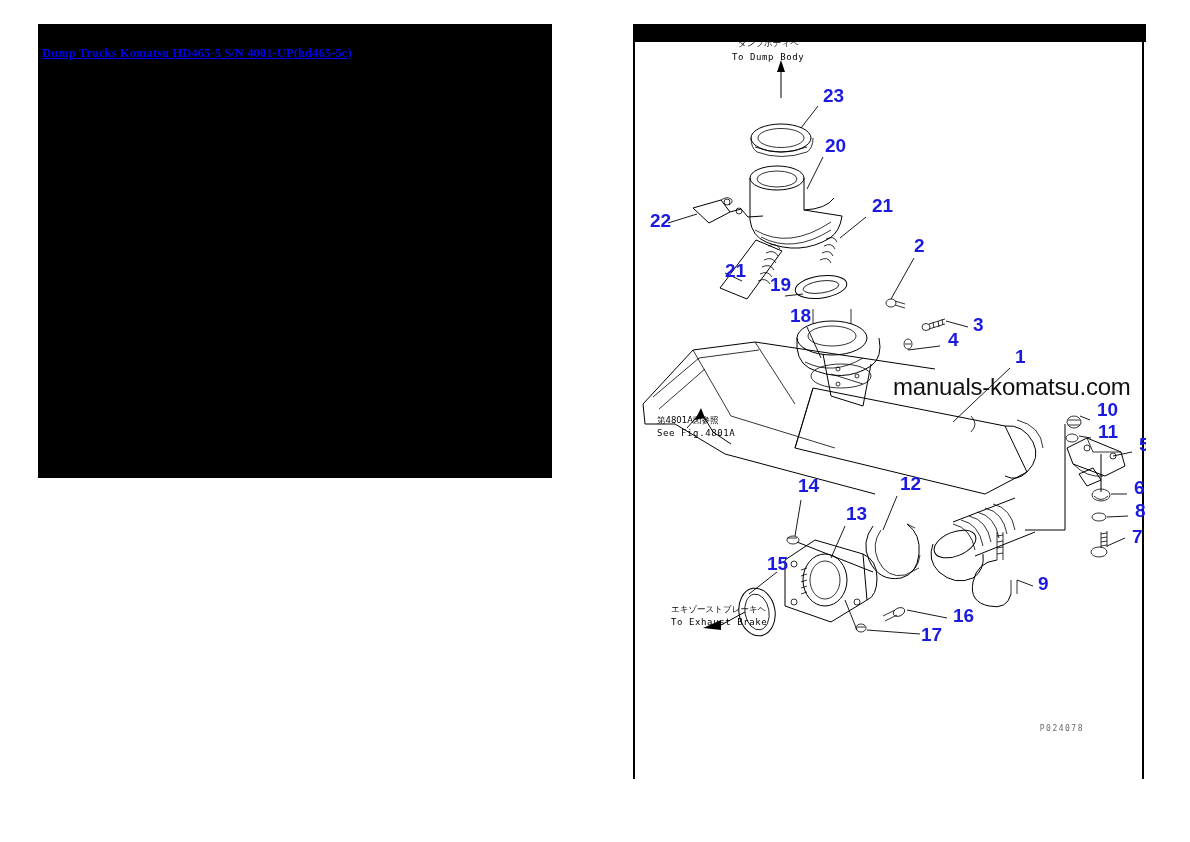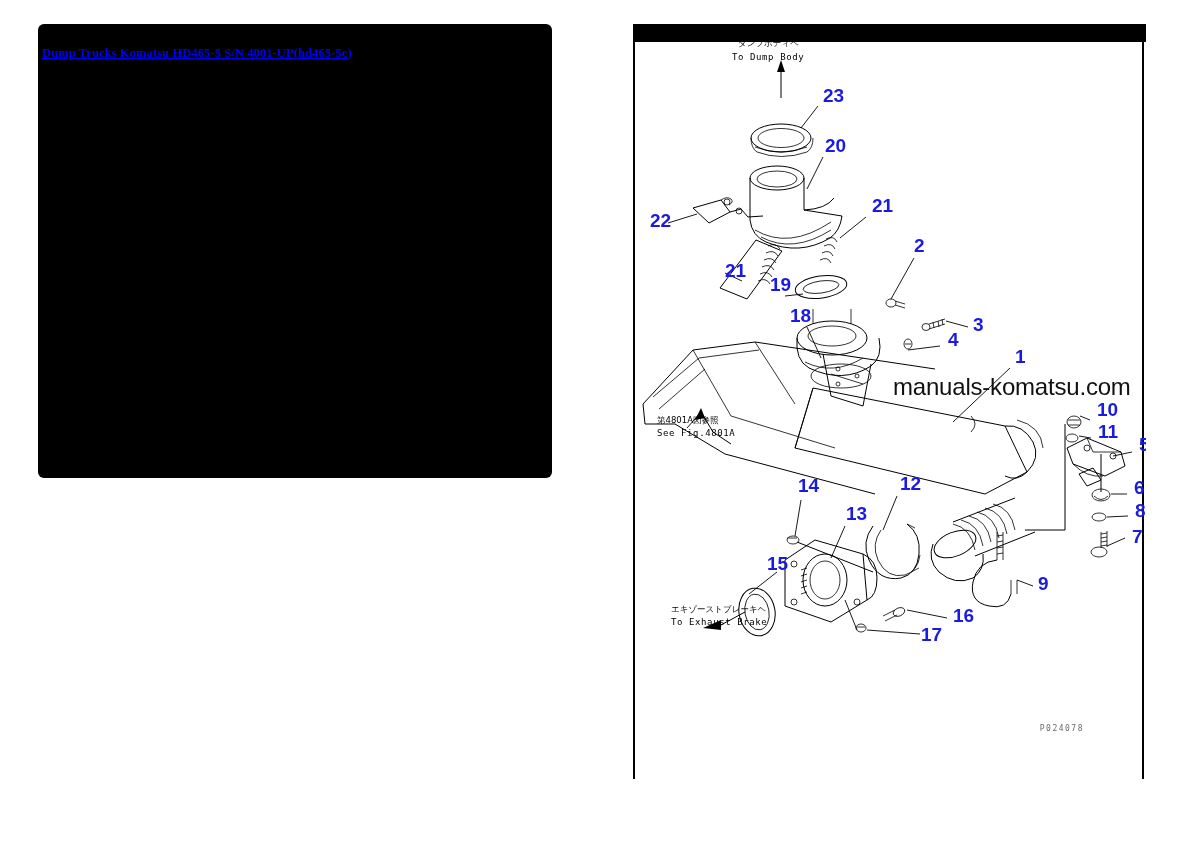--- a/index.html
+++ b/index.html
@@ -11,21 +11,20 @@
     overflow:hidden;
     position:relative;
   }
   
   #left-panel{
     position:absolute;
     left:38px; top:24px;
     width:514px; height:454px;
     background:#000000;
     overflow:hidden;
-    border-radius:6px;
   }
   #breadcrumb-link{
     position:absolute;
     left:4px; top:22px;
     color:#0000ee;
     font-family:"Liberation Serif", serif;
     font-size:12.5px;
     font-weight:bold;
     letter-spacing:0.1px;
     text-decoration:underline;

